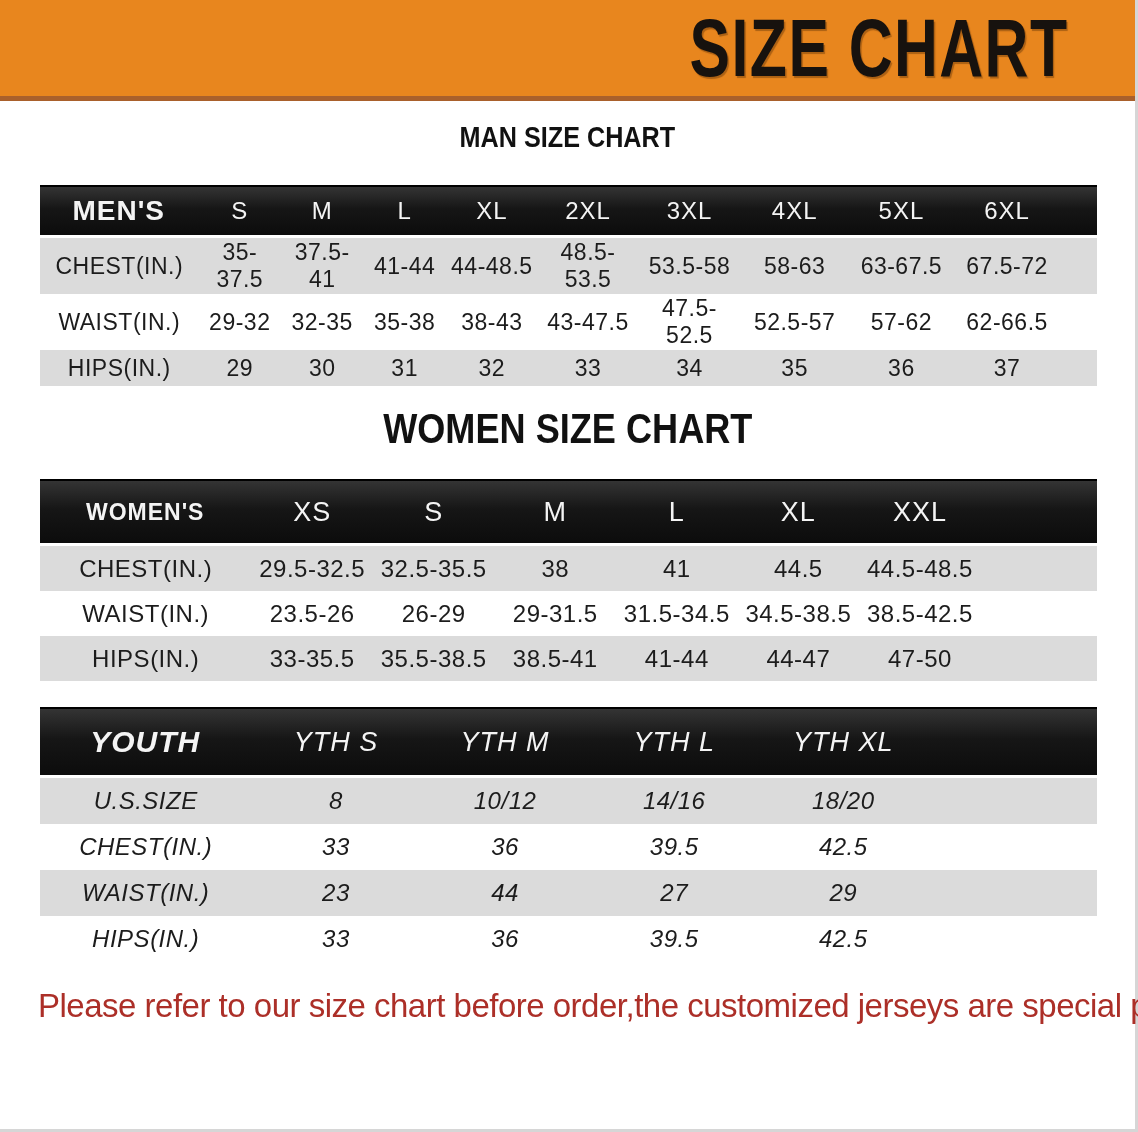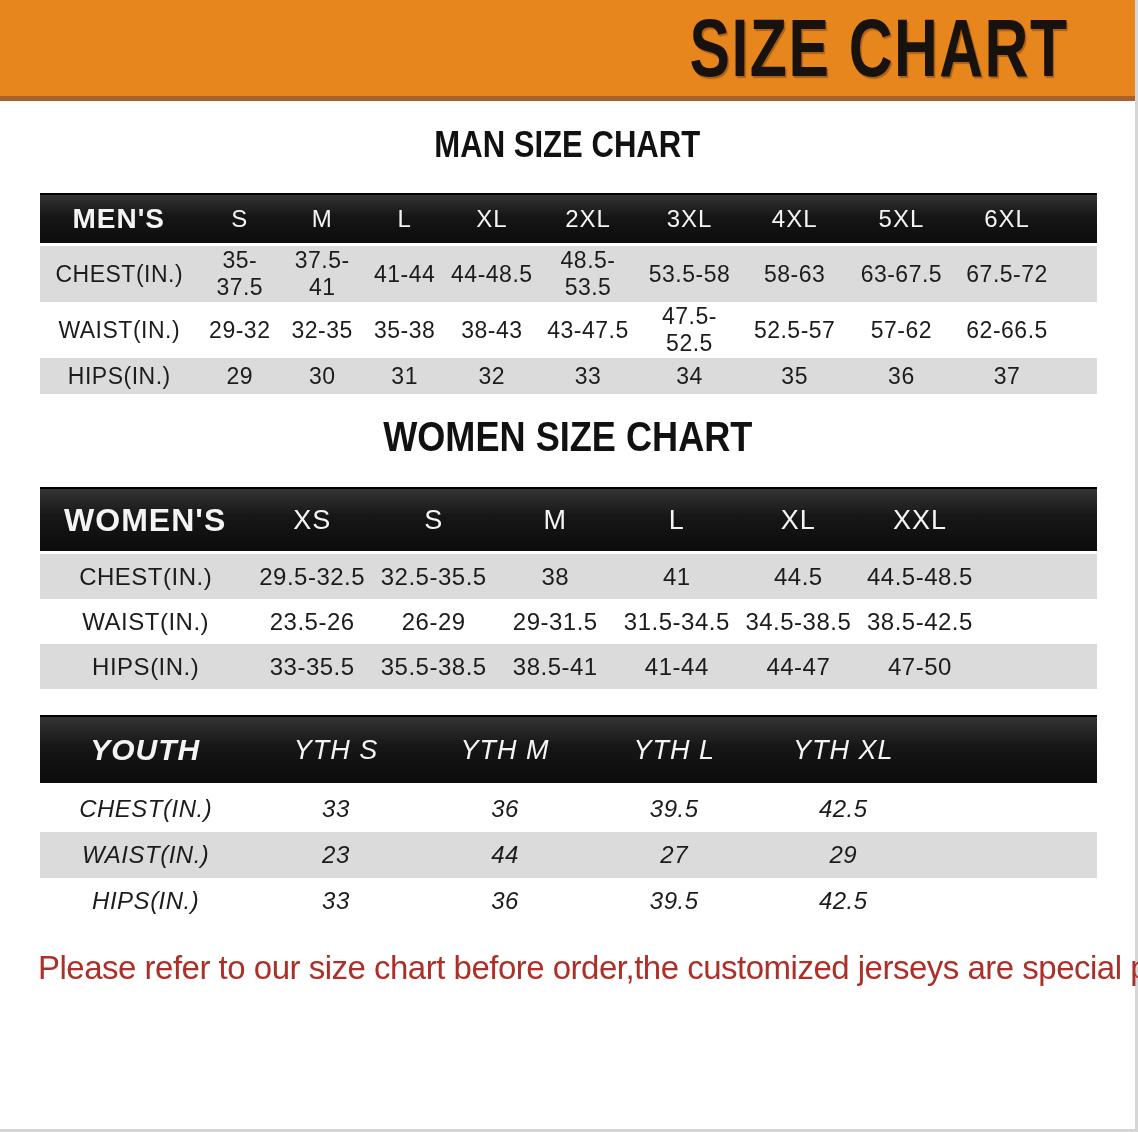--- a/index.html
+++ b/index.html
@@ -32,21 +32,21 @@
     text-shadow: 2px 2px 1px rgba(60,30,0,0.35);
     line-height: 96px;
   }
 
   
   .section-heading {
     margin: 0; text-align: center; white-space: nowrap;
     font-weight: 700; color: #111;
   }
   .section-heading > span { display: inline-block; transform: scaleX(0.84); }
-  .heading-man   { margin-top: 20px; font-size: 37px; line-height: 48px; }
+  .heading-man   { margin-top: 12px; font-size: 30px; line-height: 48px; }
   .heading-women { margin-top: 16px; font-size: 43px; line-height: 52px; }
   .heading-youth { margin-top: 46px; font-size: 43px; line-height: 52px; }
 
   
   table.size-table {
     width: 1057px; margin-left: 40px;
     border-collapse: collapse; table-layout: fixed;
     color: #1c1c1c;
   }
   .tbl-man   { margin-top: 24px; font-size: 23px; }
@@ -60,21 +60,21 @@
     border-top: 2px solid #000;
     border-bottom: 3px solid #ffffff;
   }
   table.size-table th.lbl {
     text-align: center; padding-left: 0;
     font-weight: 800; letter-spacing: 1px;
   }
   .tbl-man   th { height: 46px; font-size: 24px; }
   .tbl-man   th.lbl { font-size: 28px; }
   .tbl-women th { height: 60px; font-size: 27px; }
-  .tbl-women th.lbl { font-size: 32px; }
+  .tbl-women th.lbl { font-size: 23px; }
   .tbl-youth th { height: 64px; font-size: 27px; }
   .tbl-youth th.lbl { font-size: 30px; }
 
   table.size-table td {
     text-align: center; vertical-align: middle;
     letter-spacing: 0.5px;
   }
   .tbl-man   td { height: 34px; }
   .tbl-women td { height: 43px; }
   .tbl-youth td { height: 44px; }
@@ -249,20 +249,28 @@
           <tr>
             <th class="lbl">YOUTH</th>
             <th>YTH S</th>
             <th>YTH M</th>
             <th>YTH L</th>
             <th>YTH XL</th>
             <th></th>
           </tr>
         </thead>
         <tbody>
+          <tr class="shade">
+            <td class="lbl">U.S.SIZE</td>
+            <td>8</td>
+            <td>10/12</td>
+            <td>14/16</td>
+            <td>18/20</td>
+            <td></td>
+          </tr>
           <tr class="plain">
             <td class="lbl">CHEST(IN.)</td>
             <td>33</td>
             <td>36</td>
             <td>39.5</td>
             <td>42.5</td>
             <td></td>
           </tr>
           <tr class="shade">
             <td class="lbl">WAIST(IN.)</td>

